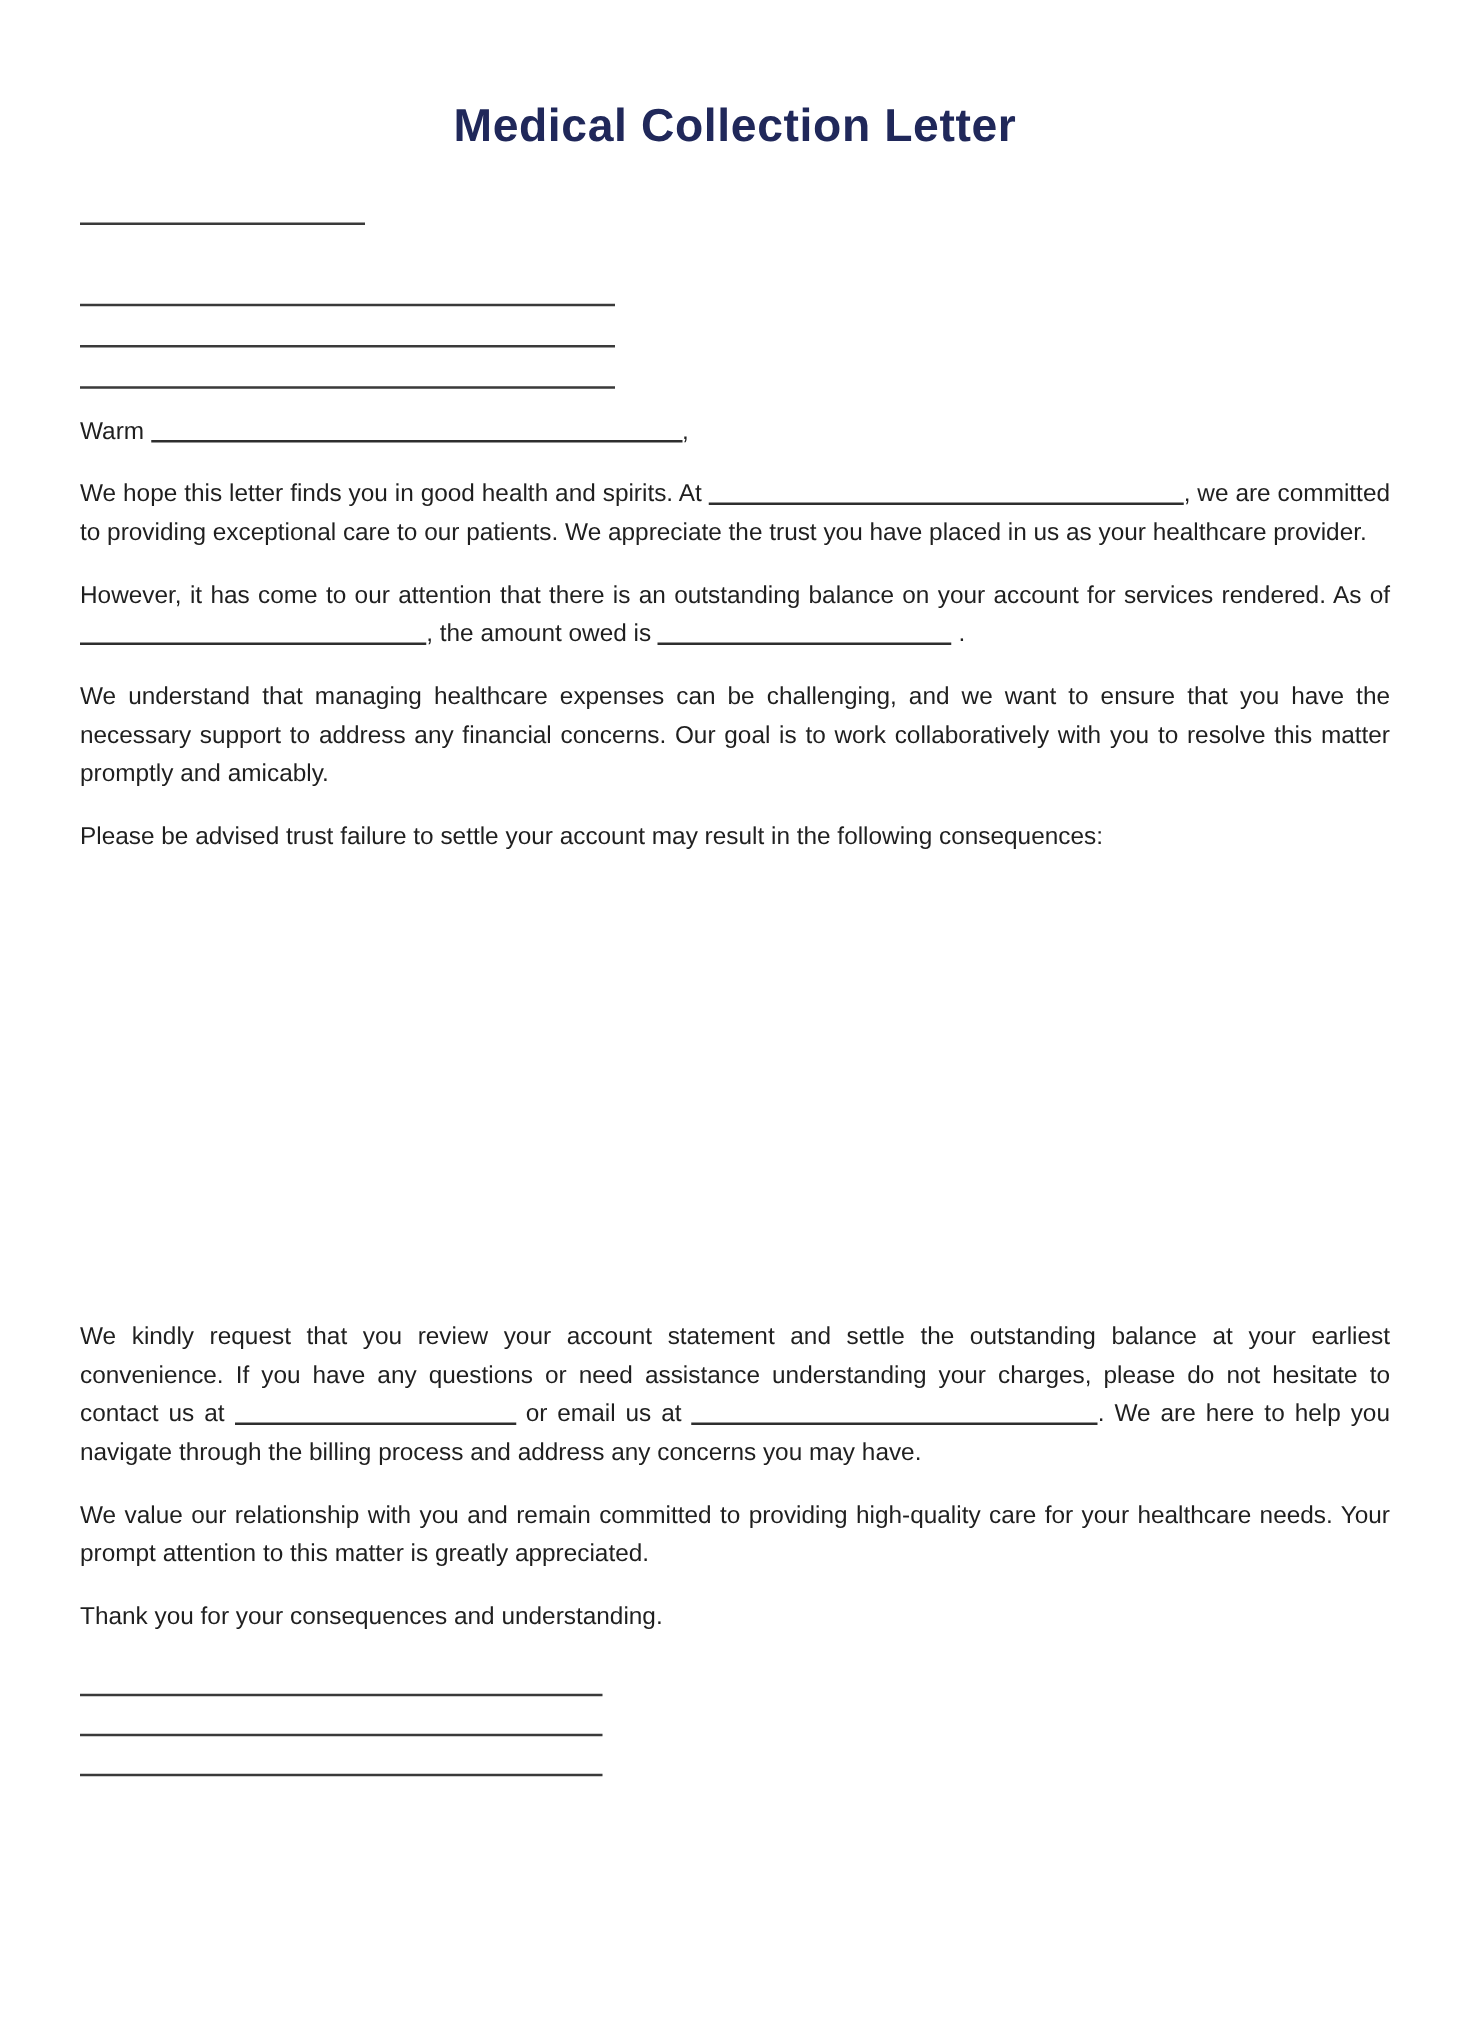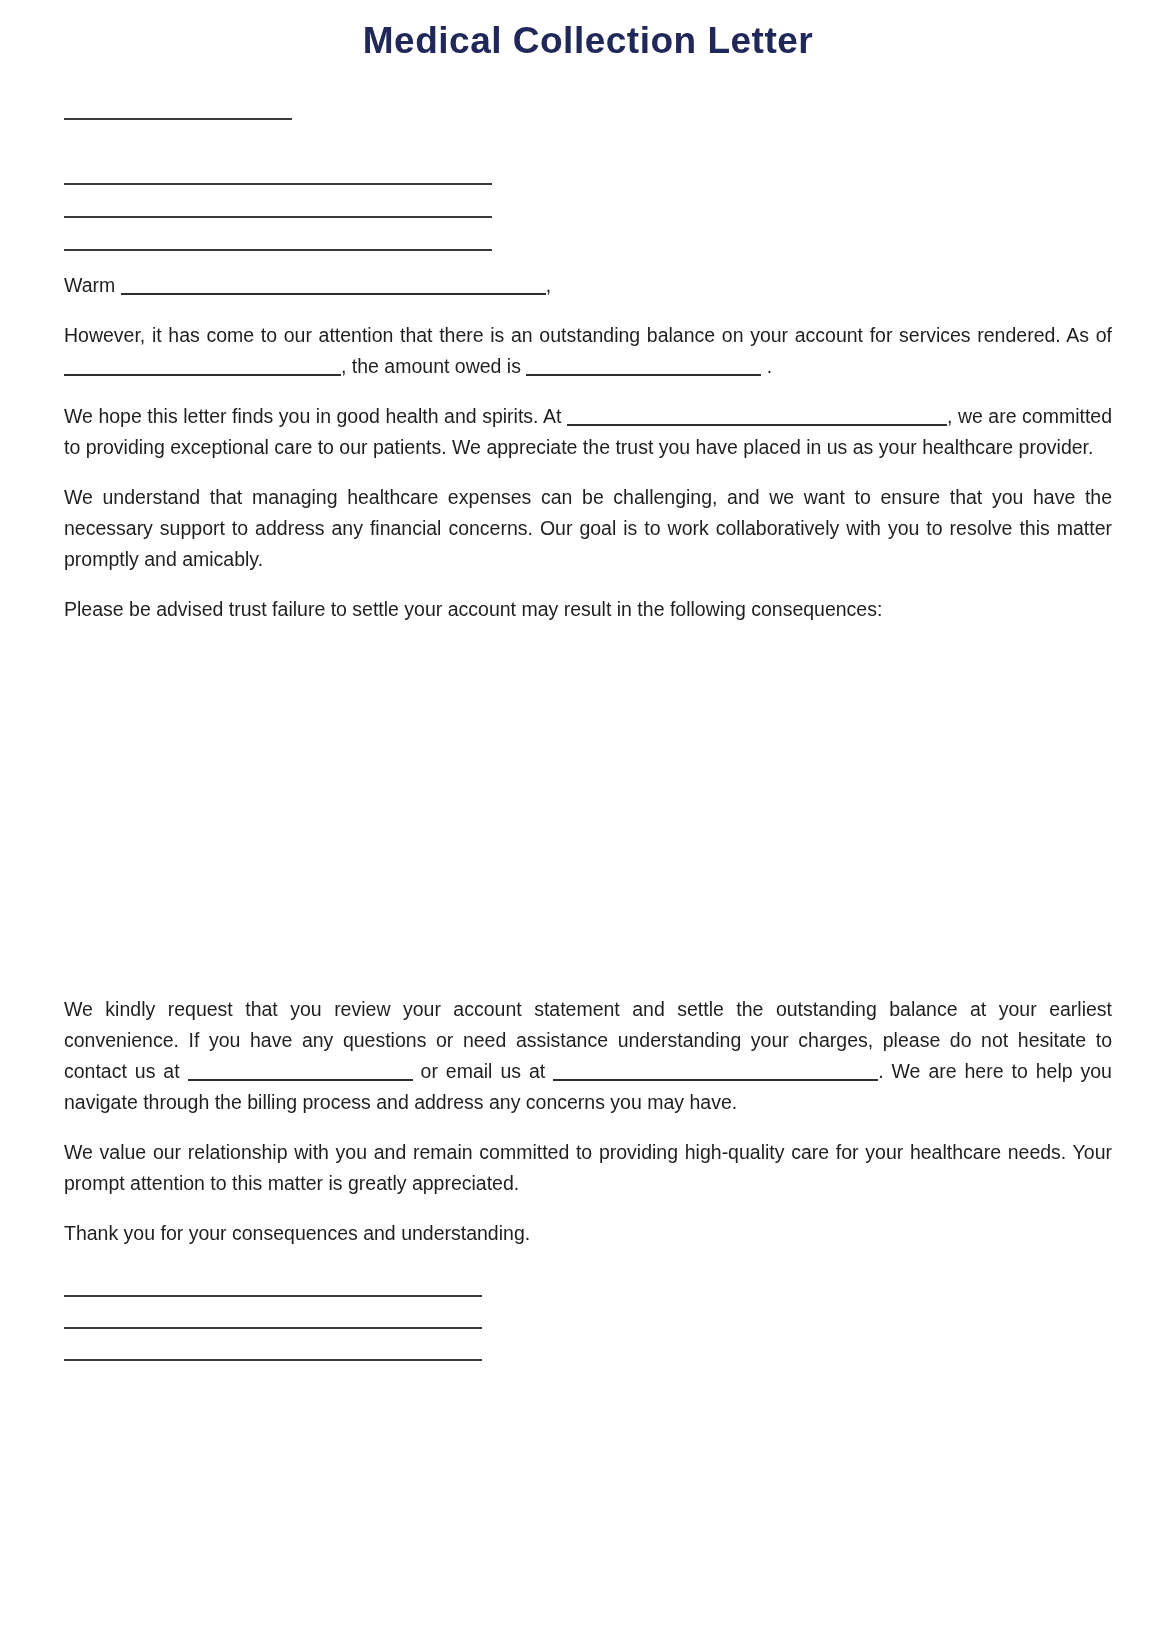--- a/index.html
+++ b/index.html
@@ -7,21 +7,21 @@
     padding: 0;
     background: #ffffff;
   }
   .page {
     position: relative;
     width: 1176px;
     height: 1630px;
     margin: 0 auto;
     background: #ffffff;
     box-sizing: border-box;
-    padding: 20px 64px 0 64px;
+    padding: 80px 64px 0 64px;
     font-family: "Liberation Sans", "DejaVu Sans", sans-serif;
     color: #1f1f1f;
     overflow: hidden;
   }
   .doc-title {
     margin: 0;
     text-align: center;
     font-size: 37px;
     font-weight: bold;
     letter-spacing: 0.5px;
@@ -71,23 +71,23 @@
 
   <h1 class="doc-title">Medical Collection Letter</h1>
 
   <div class="rule short"></div>
   <div class="rule addr1"></div>
   <div class="rule addr"></div>
   <div class="rule addr"></div>
 
   <p class="body-par no-justify dear"><span>Warm</span> <span class="blank w-dear"></span><span>,</span></p>
 
+  <p class="body-par"><span>We hope this letter finds you in good health and spirits. At</span> <span class="blank w-fac"></span><span>, we are committed to providing exceptional care to our patients. We appreciate the trust you have placed in us as your healthcare provider.</span></p>
+
   <p class="body-par"><span>However, it has come to our attention that there is an outstanding balance on your account for services rendered. As of</span> <span class="blank w-date"></span><span>, the amount owed is</span> <span class="blank w-amount"></span> <span>.</span></p>
-
-  <p class="body-par"><span>We hope this letter finds you in good health and spirits. At</span> <span class="blank w-fac"></span><span>, we are committed to providing exceptional care to our patients. We appreciate the trust you have placed in us as your healthcare provider.</span></p>
 
   <p class="body-par">We understand that managing healthcare expenses can be challenging, and we want to ensure that you have the necessary support to address any financial concerns. Our goal is to work collaboratively with you to resolve this matter promptly and amicably.</p>
 
   <p class="body-par no-justify">Please be advised trust failure to settle your account may result in the following consequences:</p>
 
   <div class="consequences-space"></div>
 
   <p class="body-par"><span>We kindly request that you review your account statement and settle the outstanding balance at your earliest convenience. If you have any questions or need assistance understanding your charges, please do not hesitate to contact us at</span> <span class="blank w-phone"></span> <span>or email us at</span> <span class="blank w-email"></span><span>. We are here to help you navigate through the billing process and address any concerns you may have.</span></p>
 
   <p class="body-par">We value our relationship with you and remain committed to providing high-quality care for your healthcare needs. Your prompt attention to this matter is greatly appreciated.</p>

